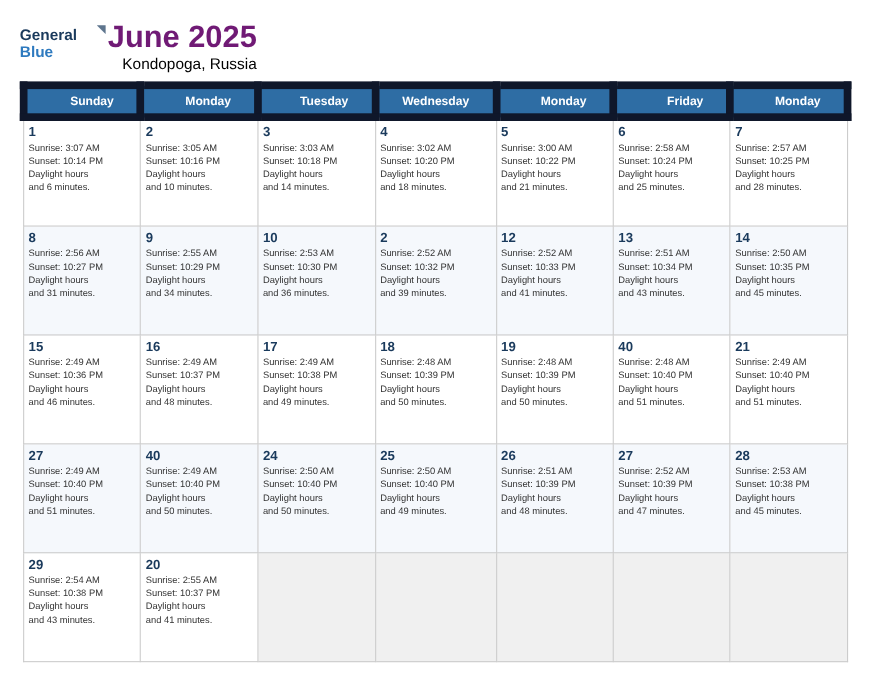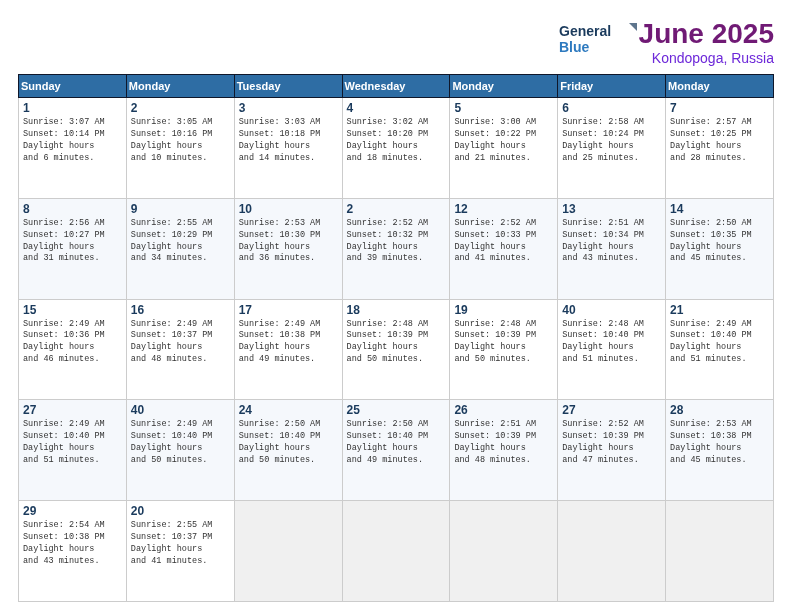--- a/index.html
+++ b/index.html
@@ -12,55 +12,55 @@
     }
     .page {
       width: 792px;
       height: 612px;
       padding: 18px 18px 10px 18px;
       display: flex;
       flex-direction: column;
     }
     .header-area {
       display: flex;
-      justify-content: flex-end;
+      justify-content: flex-start;
       align-items: flex-start;
       margin-bottom: 8px;
     }
     .logo {
       display: flex;
       align-items: center;
       gap: 4px;
     }
     .title-area {
       text-align: right;
     }
     .calendar-title {
       font-size: 28px;
       font-weight: bold;
       color: #701a75;
     }
     .calendar-subtitle {
       font-size: 14px;
-      color: #6d28d9;
+      color: #000000;
     }
     .calendar-table {
       width: 100%;
       border-collapse: collapse;
       flex: 1;
       font-size: 9.5px;
     }
     .calendar-table thead tr th {
       background-color: #2e6da4;
       color: white;
-      text-align: left;
-      padding: 5px 2px;
+      text-align: right;
+      padding: 5px 21px;
       font-size: 11px;
       font-weight: bold;
-      border: 1px solid #0f172a;
+      border: 7px solid #0f172a;
     }
     .calendar-table tbody tr td {
       vertical-align: top;
       border: 1px solid #ccc;
       padding: 3px 4px;
       width: 14.28%;
       height: 86px;
     }
     .calendar-table tbody tr:nth-child(even) td {
       background-color: #f5f8fc;
@@ -72,21 +72,20 @@
       font-size: 12px;
       font-weight: bold;
       color: #1a3a5c;
       display: block;
       margin-bottom: 2px;
     }
     .day-info {
       font-size: 8.5px;
       color: #333;
       line-height: 1.4;
-      font-family: Liberation Mono, monospace;
     }
     .empty-cell {
       background-color: #f0f0f0 !important;
     }
     .last-row td {
       height: 70px;
     }
   </style>
 </head>
 <body>

